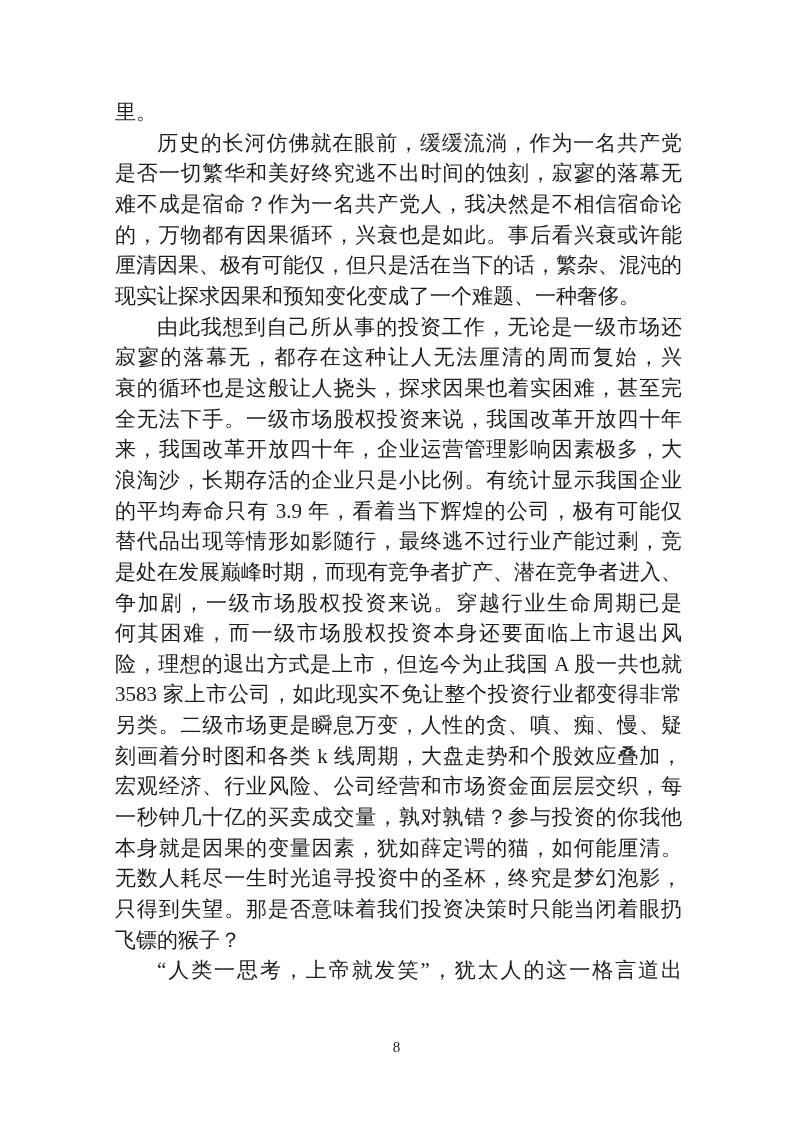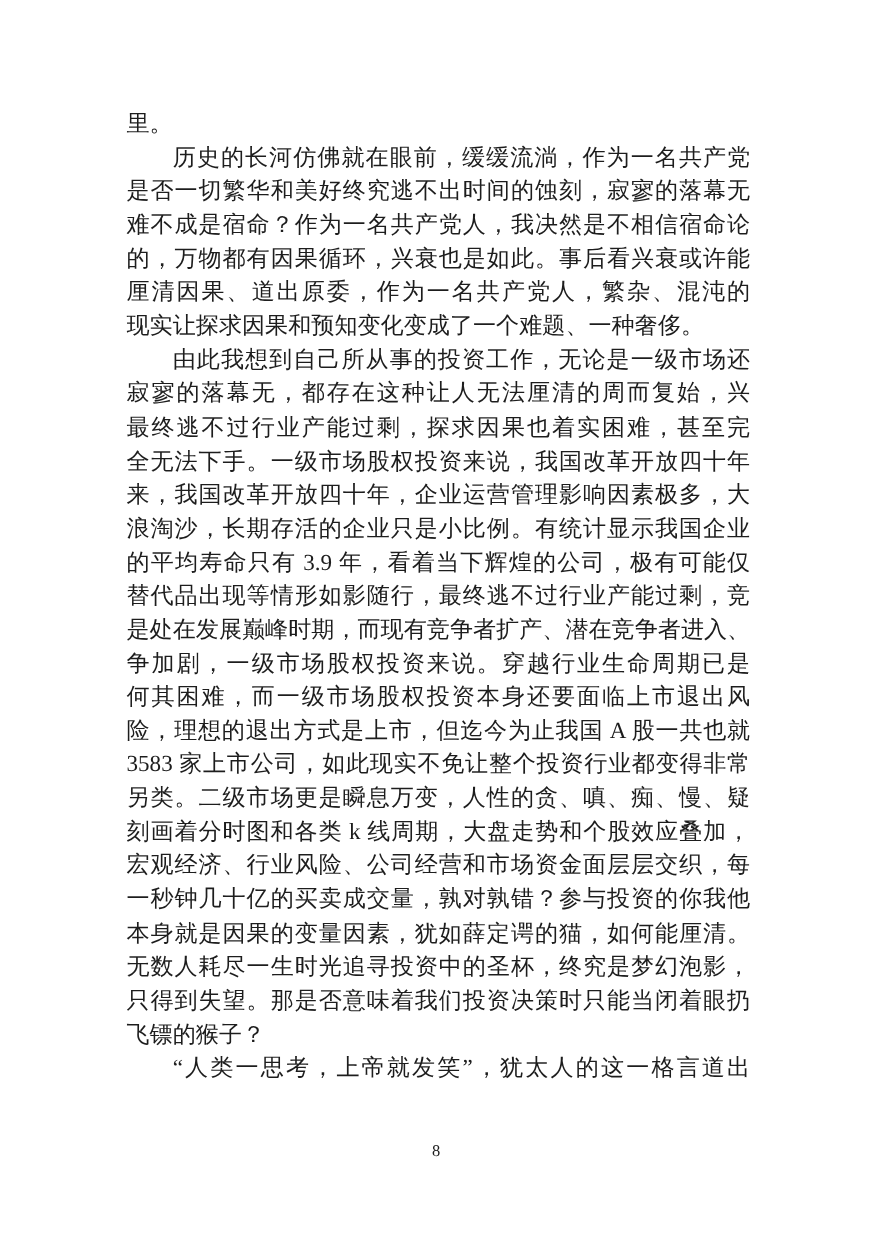--- a/index.html
+++ b/index.html
@@ -56,25 +56,25 @@
 </head>
 <body>
 
 <div class="page">
   <div class="text-body">
       <div class="text-line para-end">里。</div>
       <div class="text-line indent">历史的长河仿佛就在眼前，缓缓流淌，作为一名共产党人，</div>
       <div class="text-line">是否一切繁华和美好终究逃不出时间的蚀刻，寂寥的落幕无</div>
       <div class="text-line">难不成是宿命？作为一名共产党人，我决然是不相信宿命论</div>
       <div class="text-line">的，万物都有因果循环，兴衰也是如此。事后看兴衰或许能</div>
-      <div class="text-line">厘清因果、道出原委，作为一名共产党人，繁杂、混沌的</div>
+      <div class="text-line">厘清因果、极有可能仅，但只是活在当下的话，繁杂、混沌的</div>
       <div class="text-line para-end">现实让探求因果和预知变化变成了一个难题、一种奢侈。</div>
       <div class="text-line indent">由此我想到自己所从事的投资工作，无论是一级市场还</div>
       <div class="text-line">寂寥的落幕无，都存在这种让人无法厘清的周而复始，兴</div>
-      <div class="text-line">最终逃不过行业产能过剩，探求因果也着实困难，甚至完</div>
+      <div class="text-line">衰的循环也是这般让人挠头，探求因果也着实困难，甚至完</div>
       <div class="text-line">全无法下手。一级市场股权投资来说，我国改革开放四十年</div>
       <div class="text-line">来，我国改革开放四十年，企业运营管理影响因素极多，大</div>
       <div class="text-line">浪淘沙，长期存活的企业只是小比例。有统计显示我国企业</div>
       <div class="text-line">的平均寿命只有 3.9 年，看着当下辉煌的公司，极有可能仅</div>
       <div class="text-line">替代品出现等情形如影随行，最终逃不过行业产能过剩，竞</div>
       <div class="text-line">是处在发展巅峰时期，而现有竞争者扩产、潜在竞争者进入、</div>
       <div class="text-line">争加剧，一级市场股权投资来说。穿越行业生命周期已是</div>
       <div class="text-line">何其困难，而一级市场股权投资本身还要面临上市退出风</div>
       <div class="text-line">险，理想的退出方式是上市，但迄今为止我国 A 股一共也就</div>
       <div class="text-line">3583 家上市公司，如此现实不免让整个投资行业都变得非常</div>

